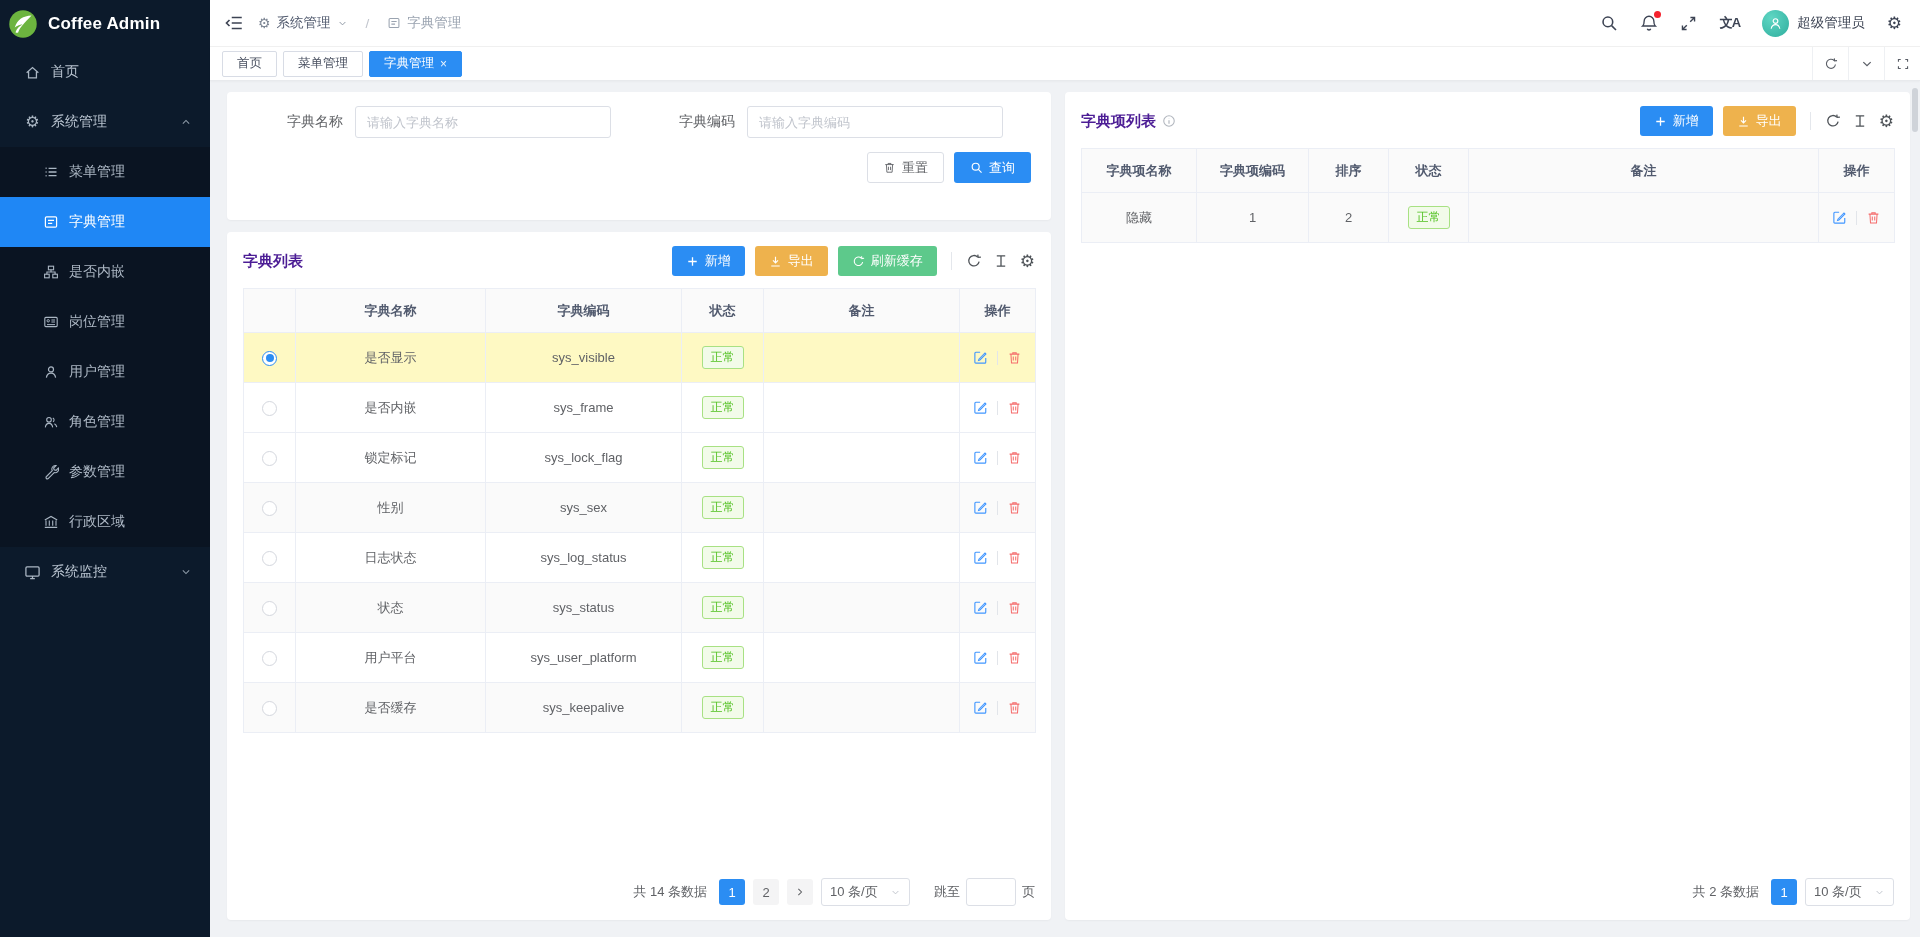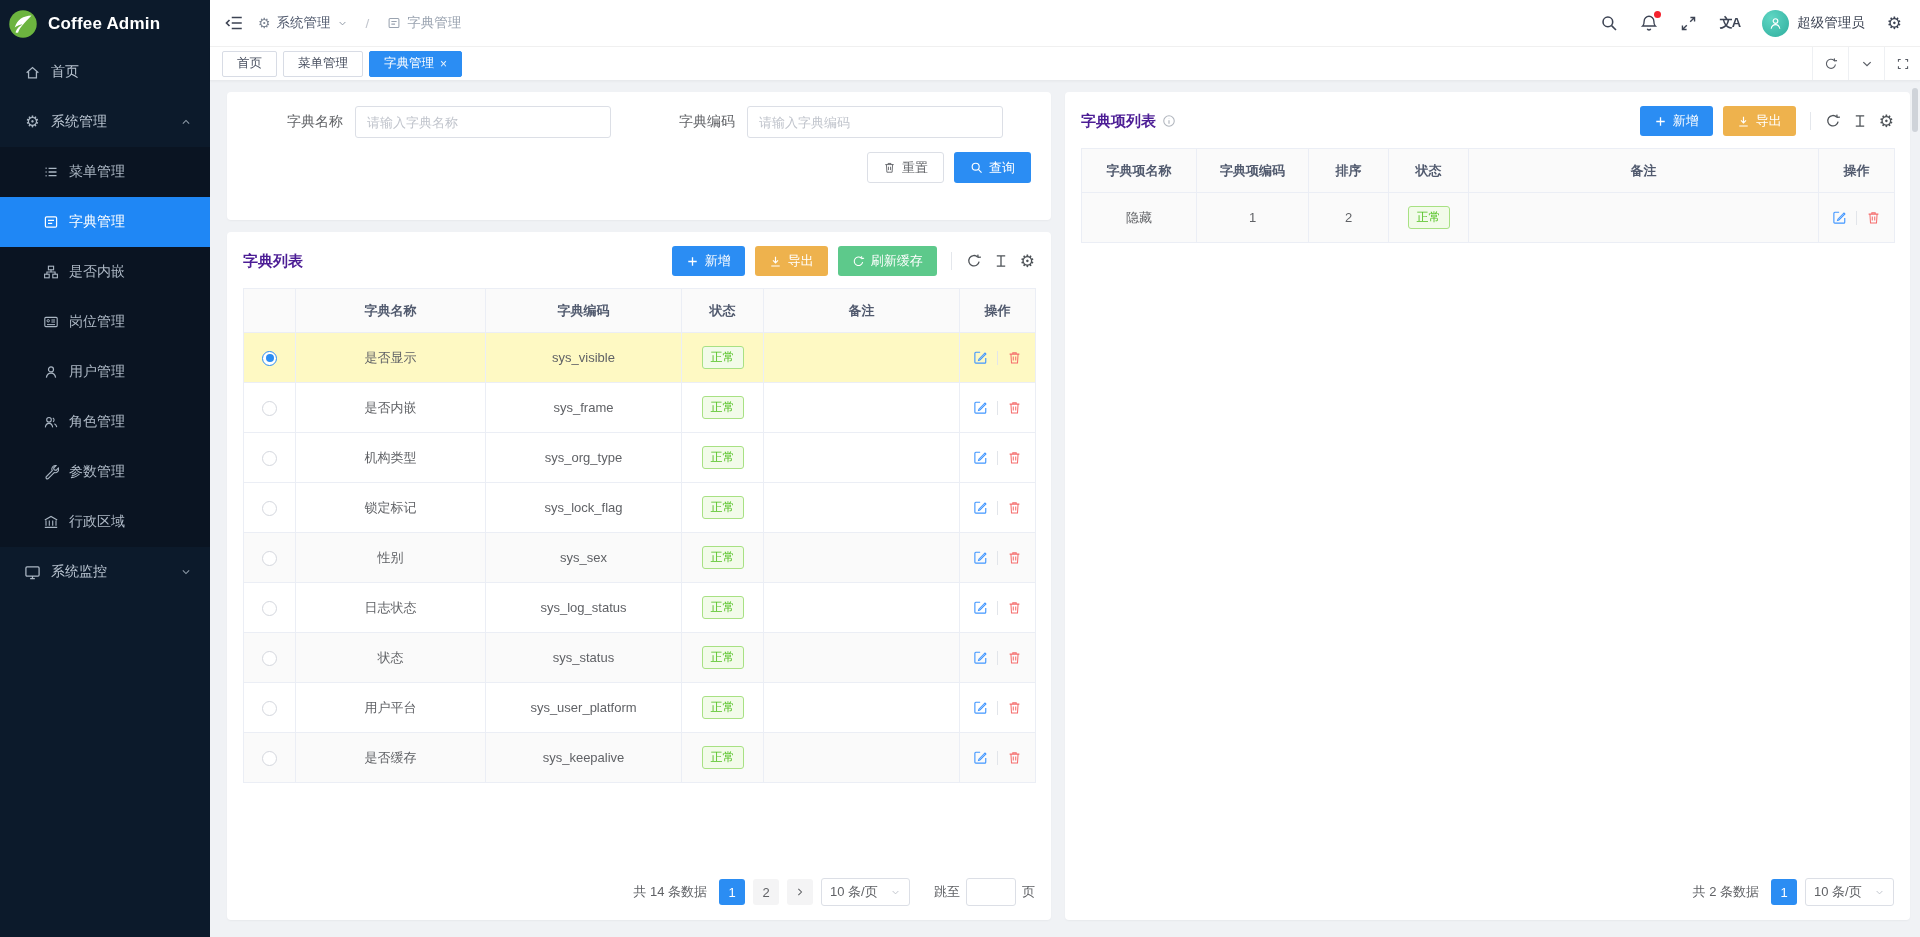--- a/index.html
+++ b/index.html
@@ -565,42 +565,20 @@
                     <span class="op-del ic">
                       <svg width="15" height="15">
                         <use href="#i-trash"></use>
                       </svg>
                     </span>
                   </span>
                 </td>
             </tr>
             <tr>
               <td><span class="radio"></span></td>
-              <td>机构类型</td>
-              <td class="code-cell">sys_org_type</td>
-              <td><span class="badge">正常</span></td>
-              <td></td>
-              <td>
-                  <span class="ops">
-                    <span class="op-edit ic">
-                      <svg width="15" height="15">
-                        <use href="#i-edit"></use>
-                      </svg>
-                    </span>
-                    <span class="op-div"></span>
-                    <span class="op-del ic">
-                      <svg width="15" height="15">
-                        <use href="#i-trash"></use>
-                      </svg>
-                    </span>
-                  </span>
-                </td>
-            </tr>
-            <tr>
-              <td><span class="radio"></span></td>
               <td>锁定标记</td>
               <td class="code-cell">sys_lock_flag</td>
               <td><span class="badge">正常</span></td>
               <td></td>
               <td>
                   <span class="ops">
                     <span class="op-edit ic">
                       <svg width="15" height="15">
                         <use href="#i-edit"></use>
                       </svg>

